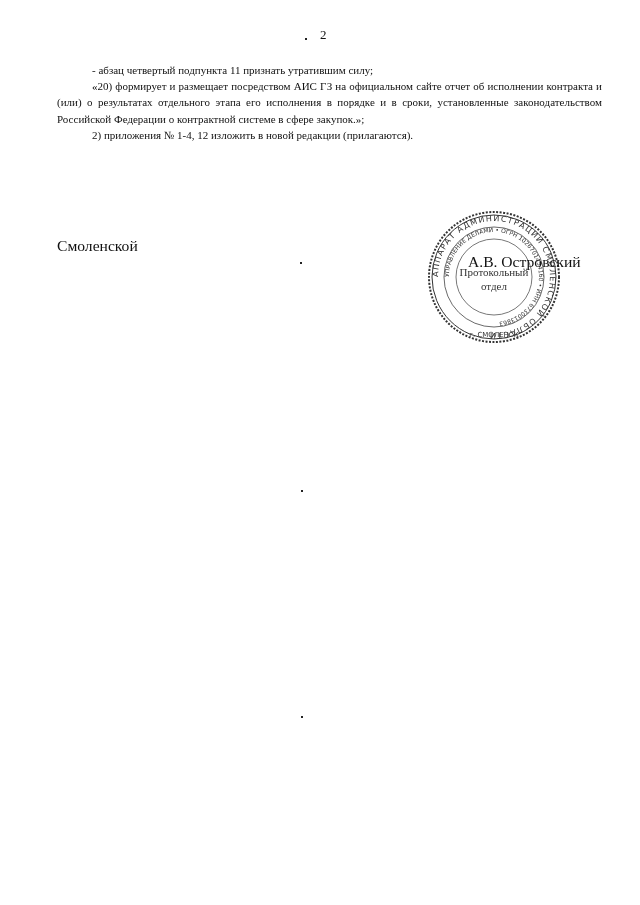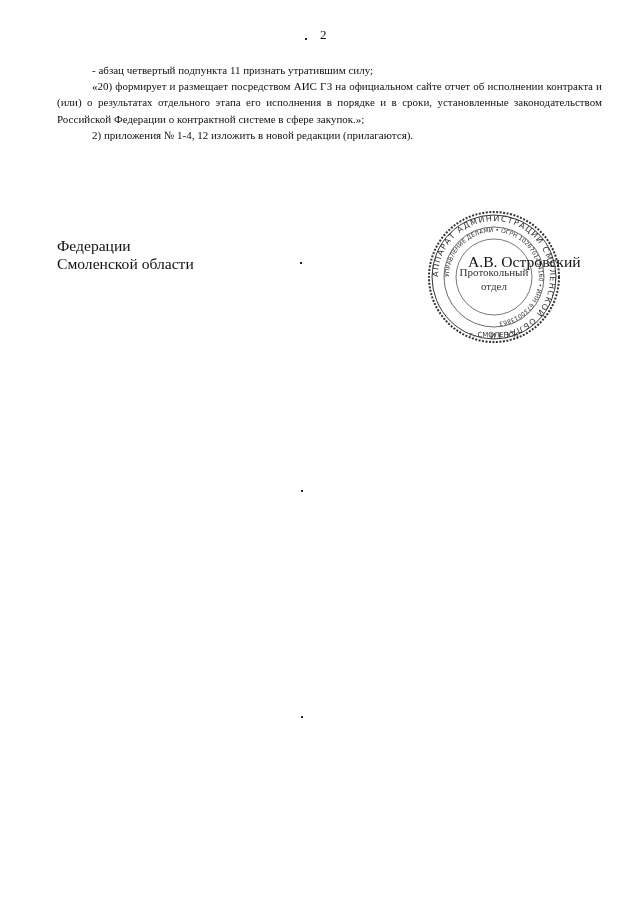--- a/index.html
+++ b/index.html
@@ -23,22 +23,21 @@
 <div class="speck" style="left:301px;top:490px;"></div>
 <div class="speck" style="left:301px;top:716px;"></div>
 
 <div class="body-text">
   <p>- абзац четвертый подпункта 11 признать утратившим силу;</p>
   <p>«20) формирует и размещает посредством АИС ГЗ на официальном сайте отчет об исполнении контракта и (или) о результатах отдельного этапа его исполнения в порядке и в сроки, установленные законодательством Российской Федерации о контрактной системе в сфере закупок.»;</p>
   <p>2) приложения № 1-4, 12 изложить в новой редакции (прилагаются).</p>
 </div>
 
 <div class="sig-left">
-  <div>Федерации</div>
-  <div>Смоленской области</div>
+  <div>Смоленской</div>
 </div>
 
 <div class="sig-name">А.В. Островский</div>
 
 <svg class="stamp" viewBox="0 0 134 134">
   <defs>
     <path id="outerArc" d="M67,67 m-56,0 a56,56 0 1,1 112,0 a56,56 0 1,1 -112,0"></path>
     <path id="innerArc" d="M67,67 m-45,0 a45,45 0 1,1 90,0 a45,45 0 1,1 -90,0"></path>
   </defs>
   <circle cx="67" cy="67" r="65" fill="none" stroke="#333" stroke-width="2" stroke-dasharray="2 1.5"></circle>

